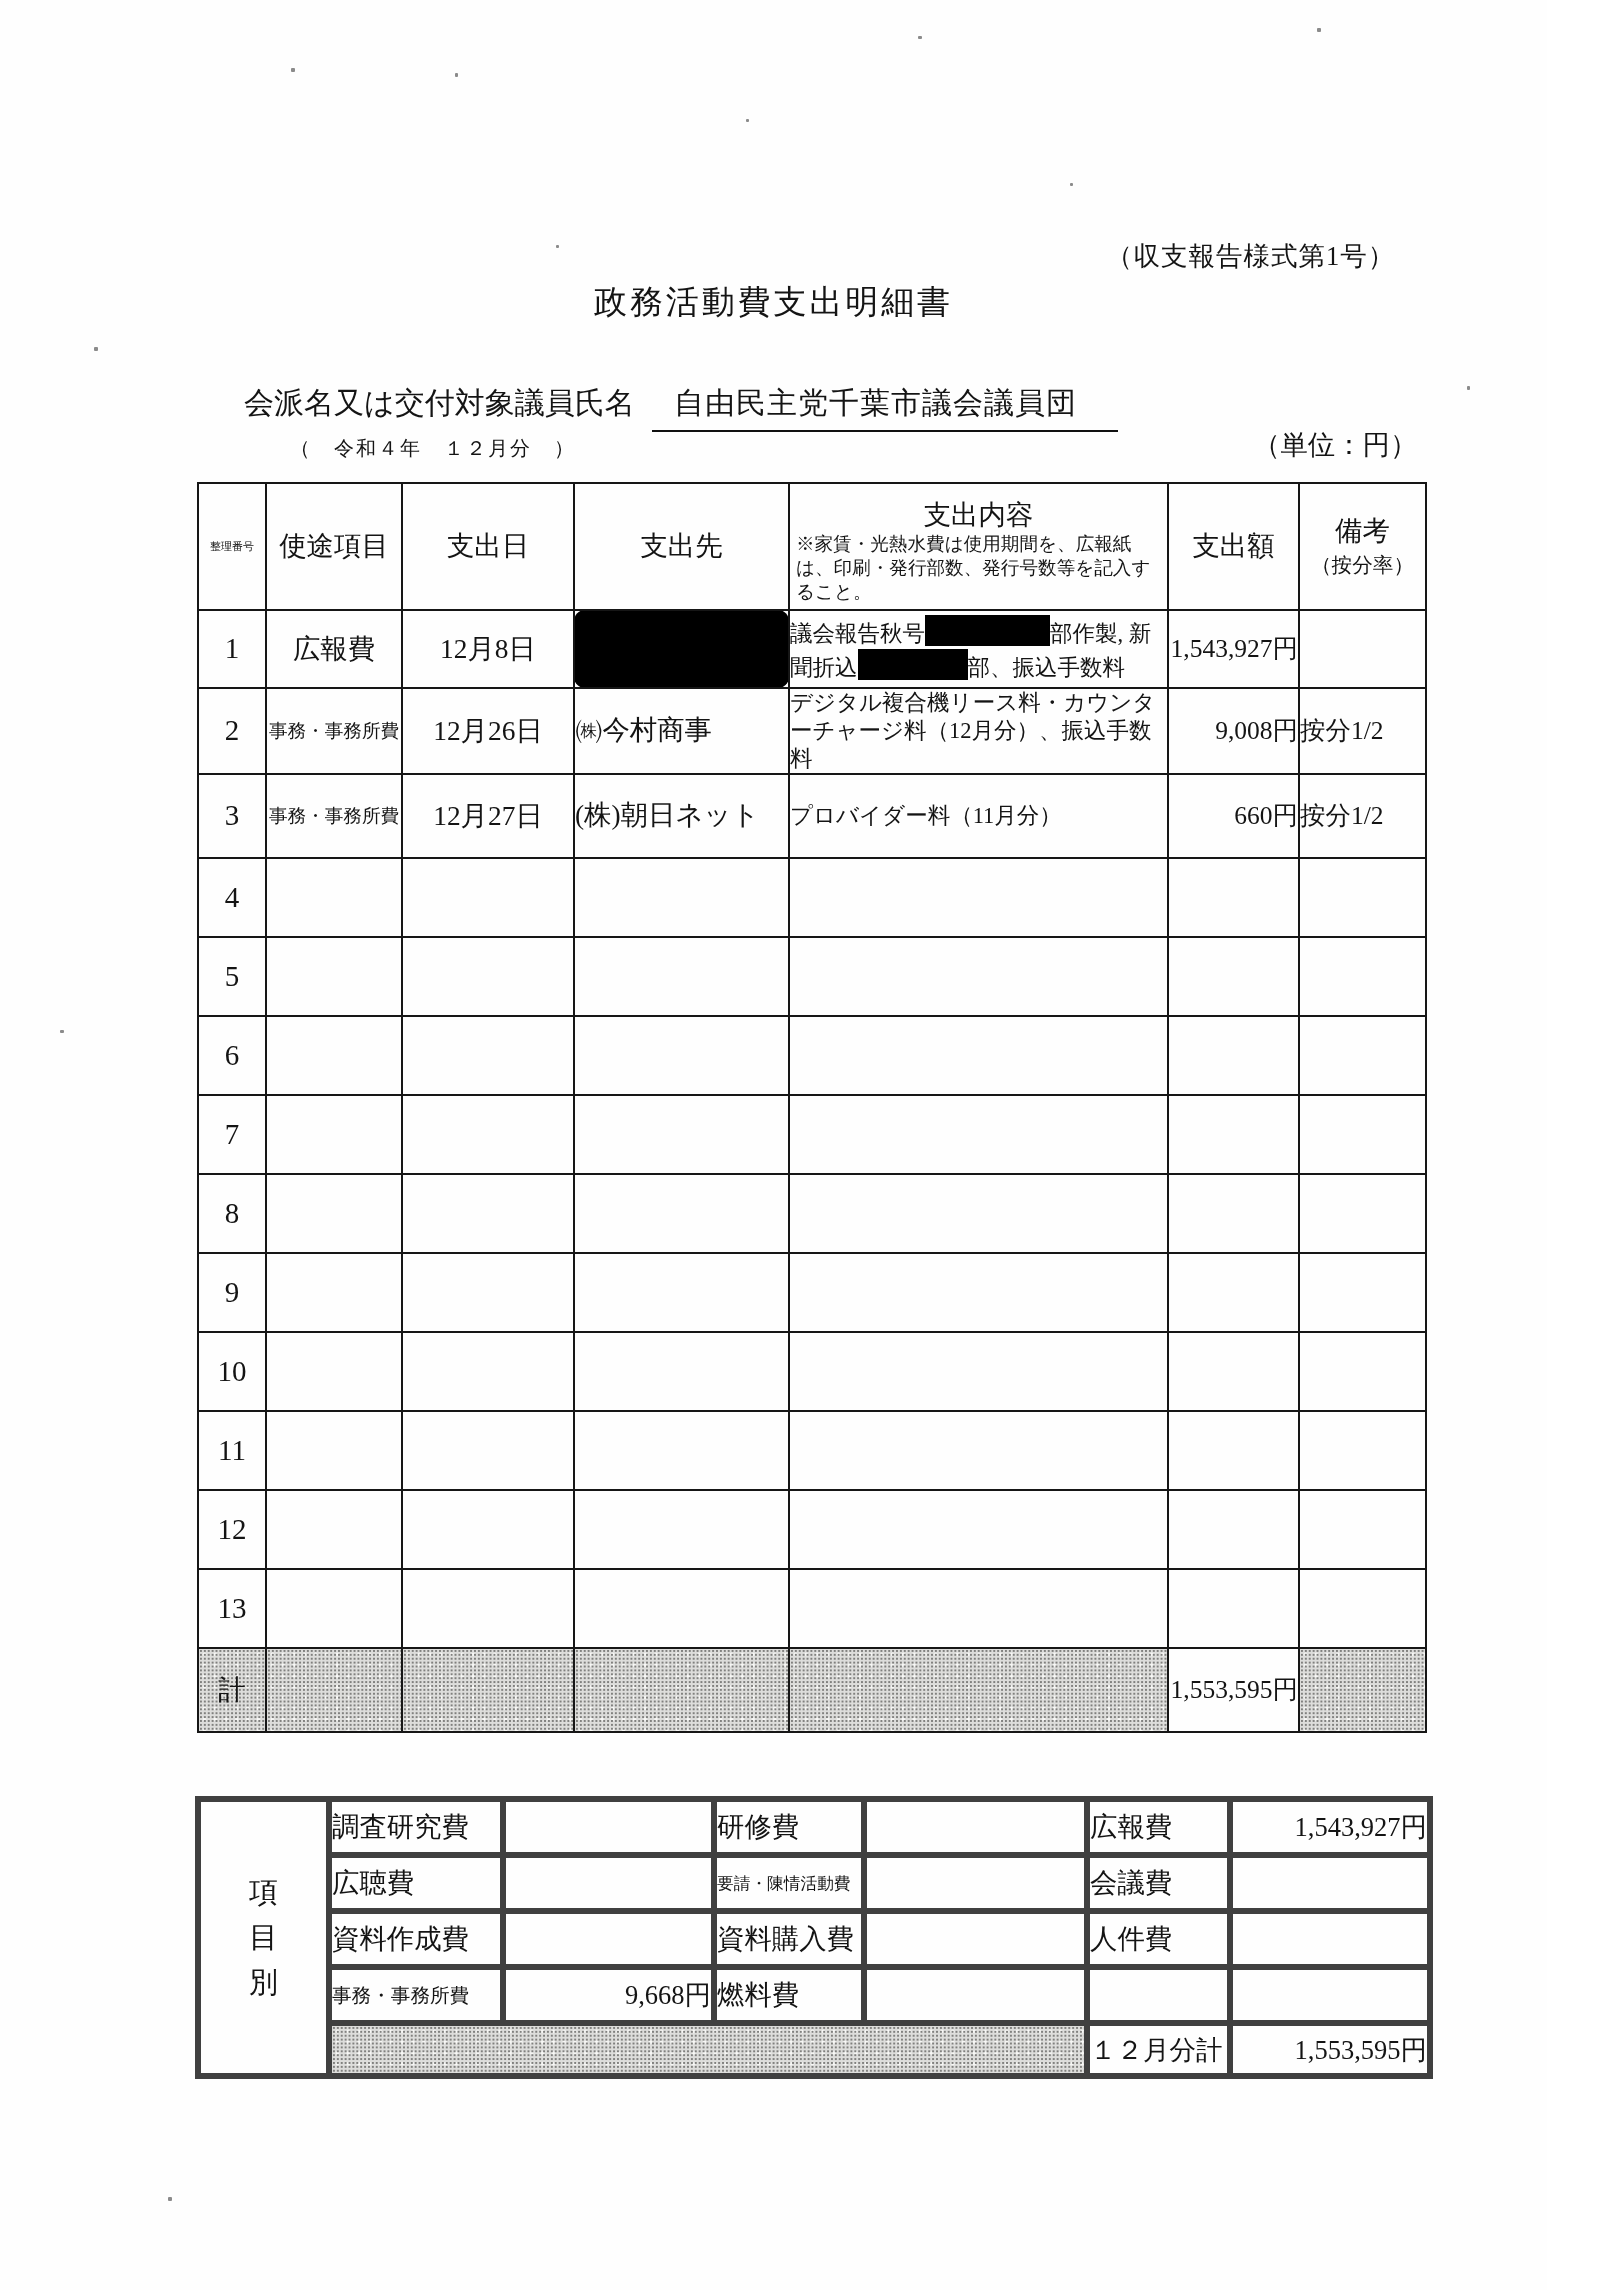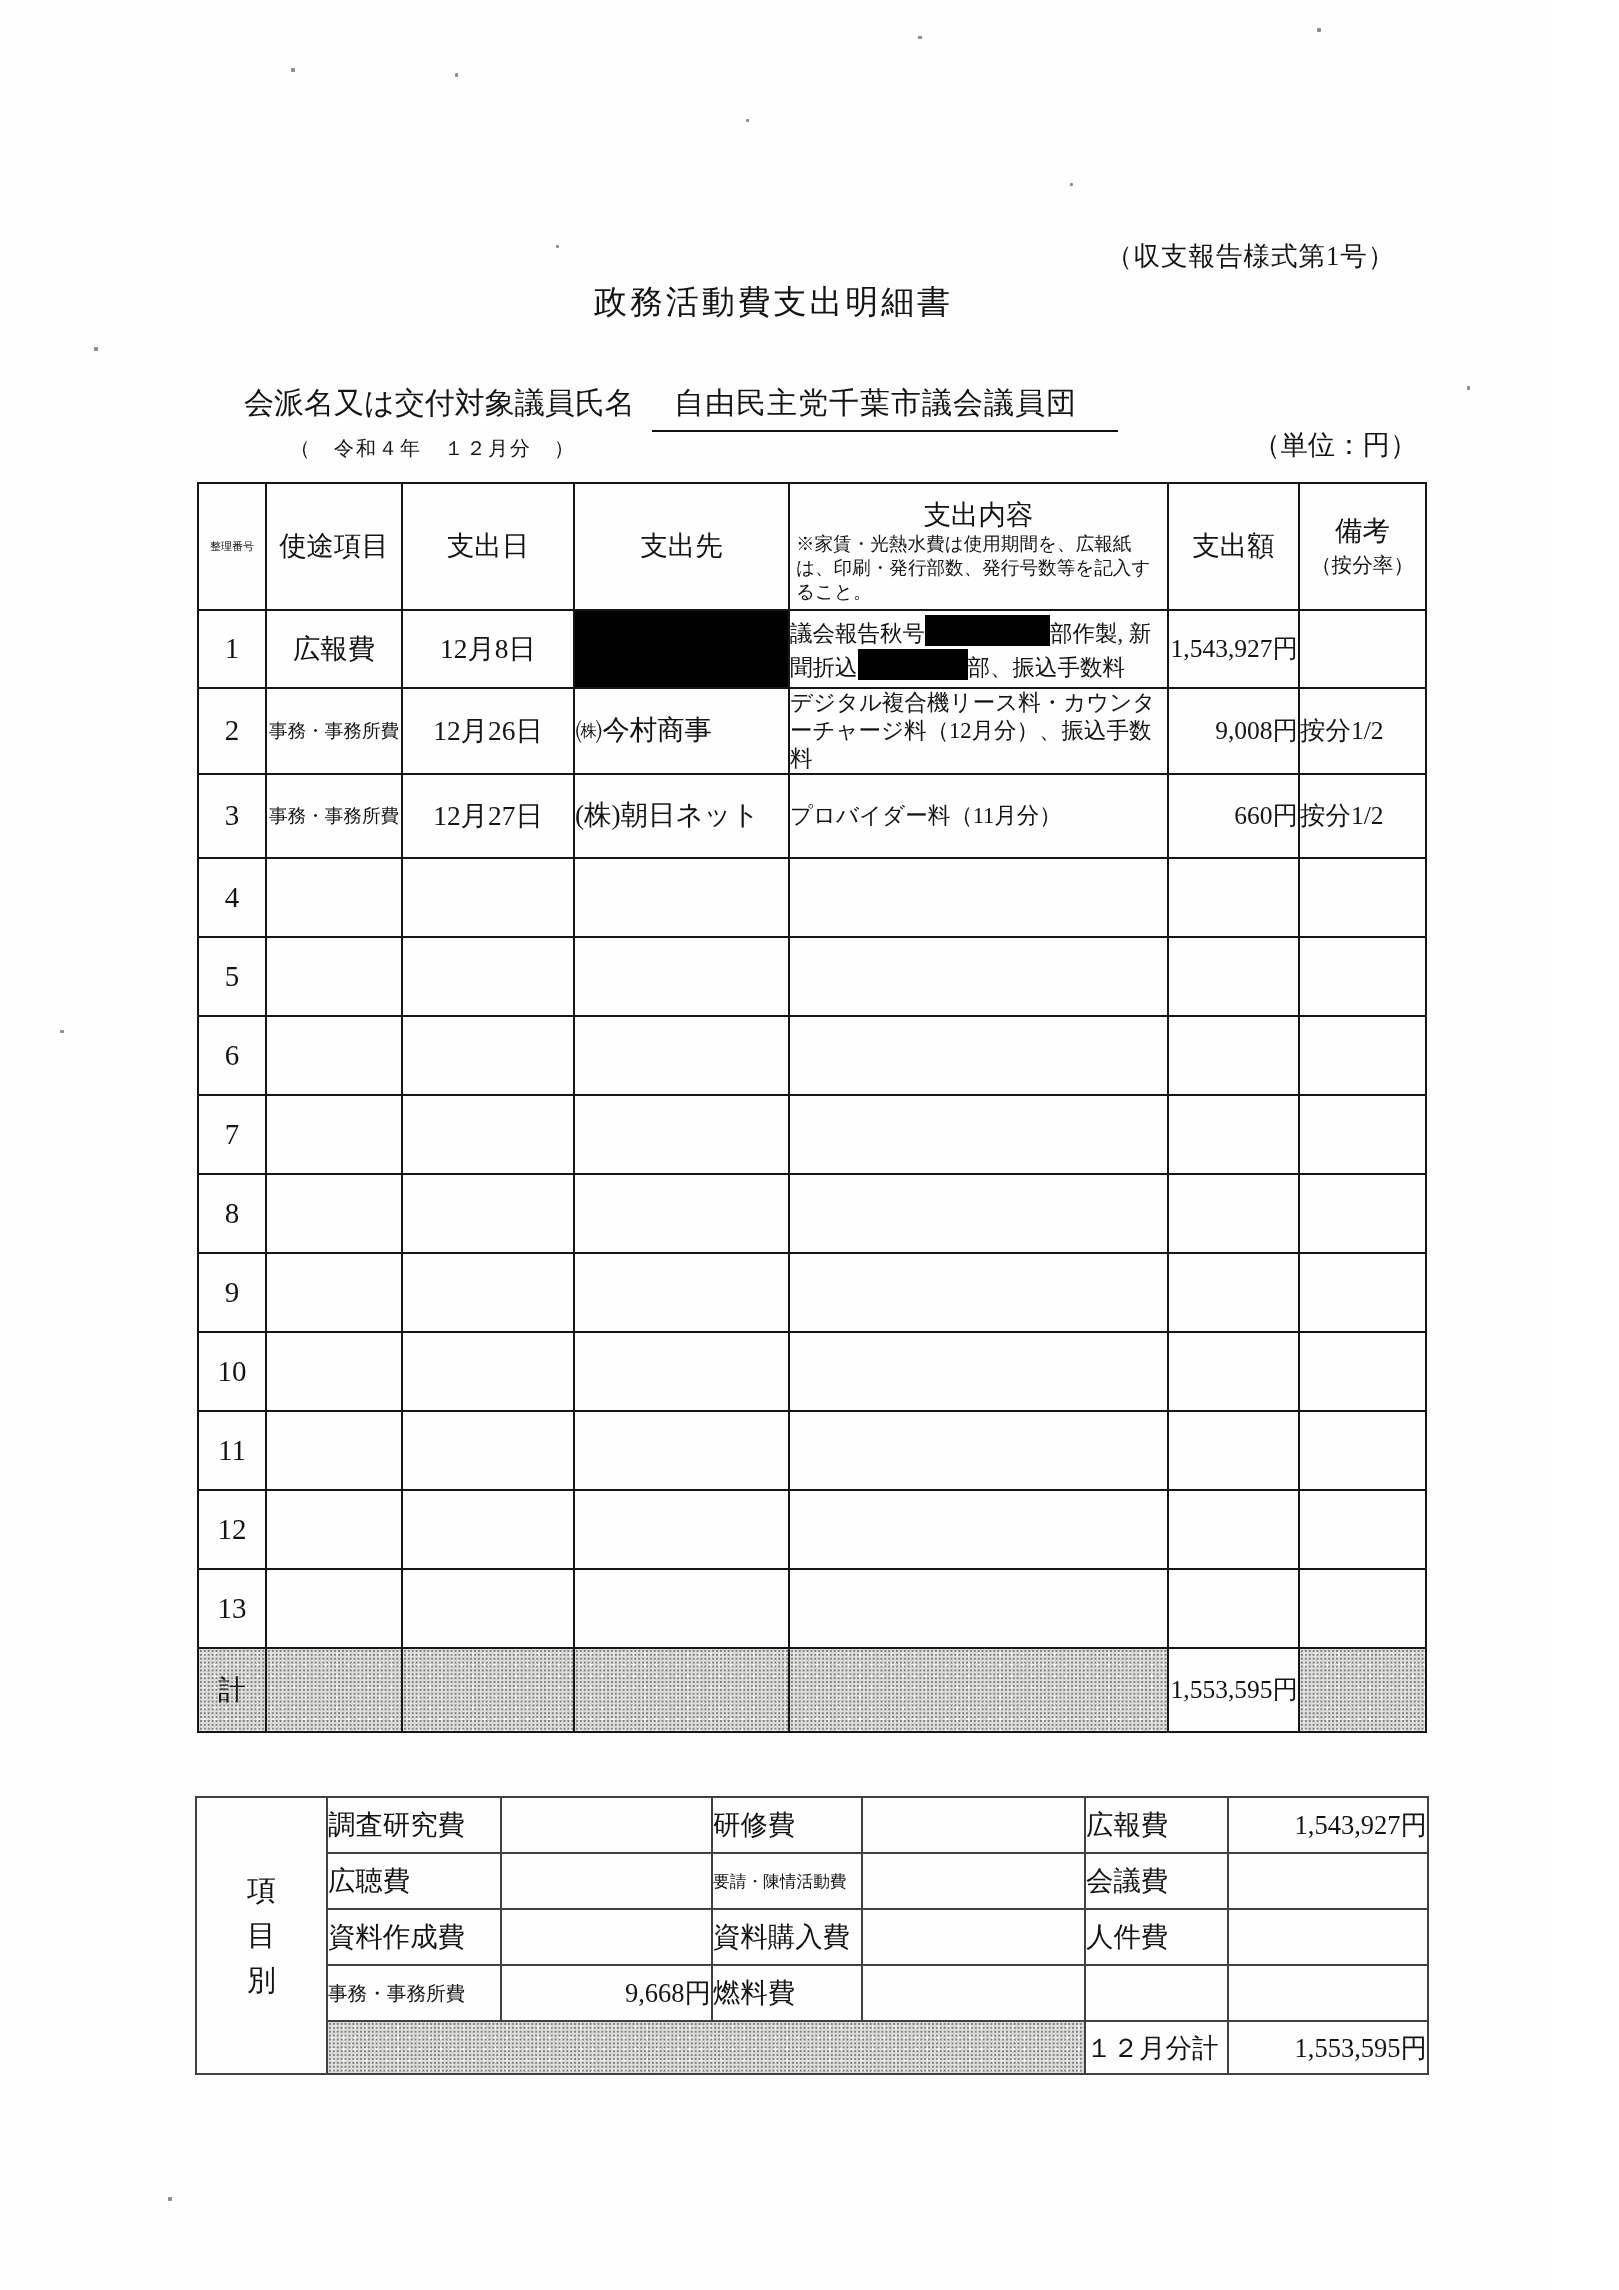--- a/index.html
+++ b/index.html
@@ -35,42 +35,42 @@
   .hdr { text-align:center; font-size:27.4px; }
   .hdr-sm { font-size:11px; letter-spacing:0; }
   .desc-title { text-align:center; font-size:27.4px; line-height:1.1; margin-top:16px; }
   .desc-note  { text-align:left; font-size:18.6px; line-height:1.3; padding:2px 5.9px 3.9px 5.9px; letter-spacing:0; }
   .remarks-sub { font-size:20.6px; margin-top:2px; }
 
   .c-no   { text-align:center; font-size:29px; }
   .c-cat  { text-align:center; font-size:27.4px; }
   .c-cat-sm { text-align:center; font-size:18.6px; letter-spacing:0; }
   .c-date { text-align:center; font-size:27.4px; }
-  .c-payee{ text-align:left; font-size:27.4px; padding:2px 3.9px; line-height:1.15; }
+  .c-payee{ text-align:left; font-size:27.4px; padding:2px 3.9px; line-height:1.15;border-radius:11px; }
   .c-desc { text-align:left; font-size:22.5px; padding:2.9px 6.9px; line-height:1.25; }
   .c-amt  { text-align:right; font-size:25.5px; padding-right:6.9px; }
   .c-rem  { text-align:left; font-size:25.5px; padding-left:3.9px; }
 
   .blackout { background:#000; }
   .redact { display:inline-block; background:#000; vertical-align:-4.9px; height:31px; }
   .rd1 { width:125px; } .rd2 { width:110px; }
 
   .shade {
     background-color:#dddddb;
     background-image:
       radial-gradient(circle, #80807e 0.9px, transparent 1.5px),
       radial-gradient(circle, #f7f7f5 1.6px, transparent 2.2px);
     background-size:3.9px 3.9px, 10.8px 10.8px;
   }
   .tot-lab { font-size:27.4px; text-align:center; }
   .tot-amt { background:#fefefe; }
 
   
   .sum-table { position:absolute; top:1796px; left:195px; width:1233px; border:2.9px solid #161616; }
-  .sum-table td { border:2px solid #404040; padding:0; vertical-align:middle; overflow:hidden; }
+  .sum-table td { border:6px solid #404040; padding:0; vertical-align:middle; overflow:hidden; }
   .s-r   { height:56px; }
   .s-tot { height:53px; }
   .s-lab { text-align:left; font-size:27.4px; padding-left:5.9px; }
   .s-sm  { font-size:16.7px; letter-spacing:0; }
   .s-sm2 { font-size:19.6px; letter-spacing:0; }
   .s-val { text-align:right; font-size:26.5px; padding-right:7.8px; }
   .s-side { text-align:center; }
   .v-text { width:33px; margin:0 auto; font-size:29px; line-height:1.55; word-break:break-all; text-align:center; }
   .s-tot-lab { font-size:26.5px; letter-spacing:0; padding-left:3.9px; }
 

